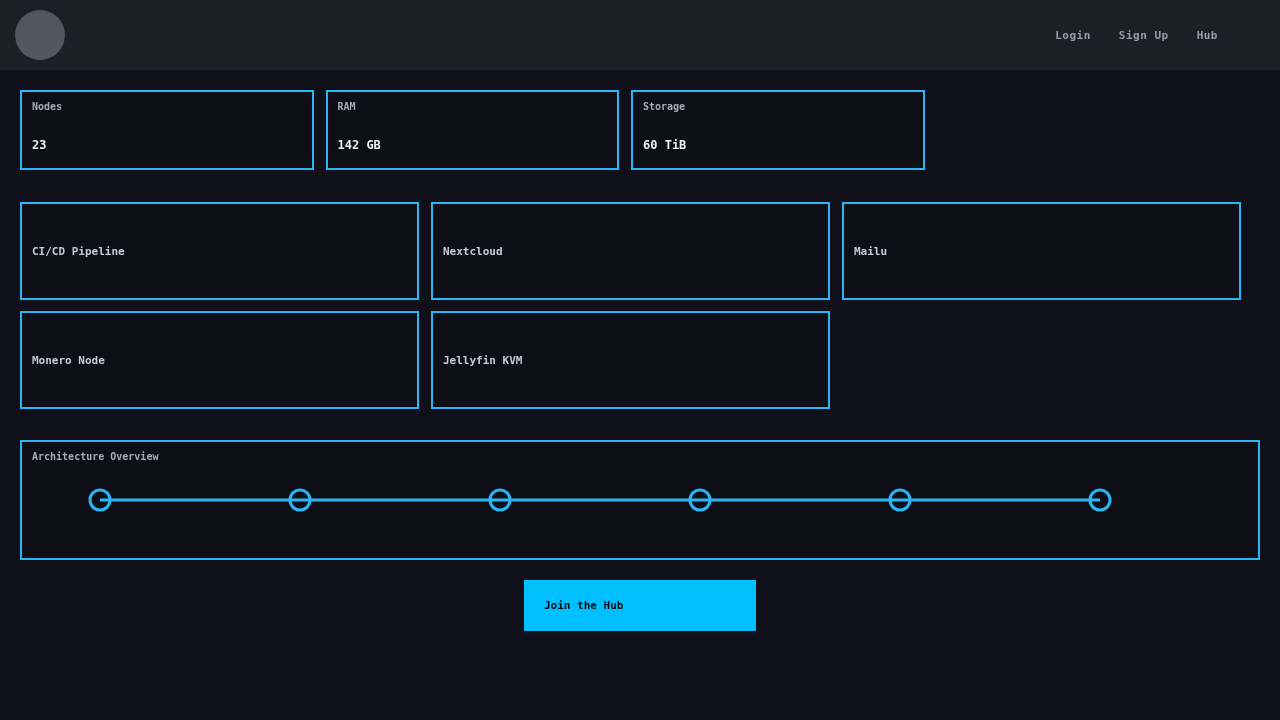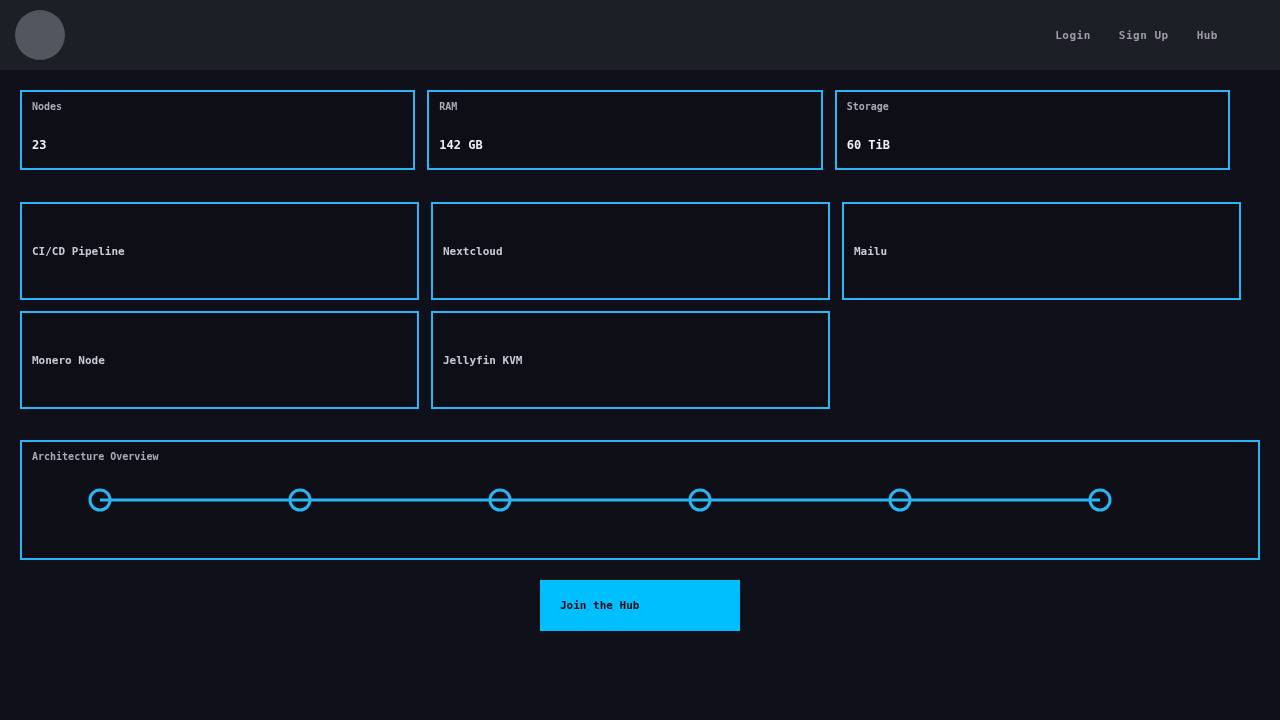--- a/index.html
+++ b/index.html
@@ -28,21 +28,21 @@
   .nav-link {
     color: #9b9ca8;
     font-size: 11px;
     letter-spacing: 0.5px;
     cursor: pointer;
     text-decoration: none;
   }
   
   .stats-grid {
     display: grid;
-    grid-template-columns: repeat(3, 1fr);
+    grid-template-columns: repeat(4, 1fr);
     gap: 12px;
     margin: 20px 50px 0 20px;
   }
   .stat-card {
     height: 80px;
     background: #0d0e16;
     border: 2px solid #29b6f6;
     padding: 9px 10px;
   }
   .stat-label { color: #a8aab6; font-size: 10px; }
@@ -76,21 +76,21 @@
     position: absolute;
     top: 9px; left: 10px;
     color: #a8aab6;
     font-size: 10px;
   }
   .arch-svg { position: absolute; top: 0; left: 0; }
   
   .cta-button {
     display: flex;
     align-items: center;
-    width: 200px; height: 51px;
+    width: 232px; height: 51px;
     margin: 20px auto 0 auto;
     background: #00bfff;
     border: none;
     color: #0a0c12;
     font-family: "DejaVu Sans Mono", "Liberation Mono", monospace;
     font-weight: 700;
     font-size: 11px;
     padding-left: 20px;
     cursor: pointer;
     text-align: left;

